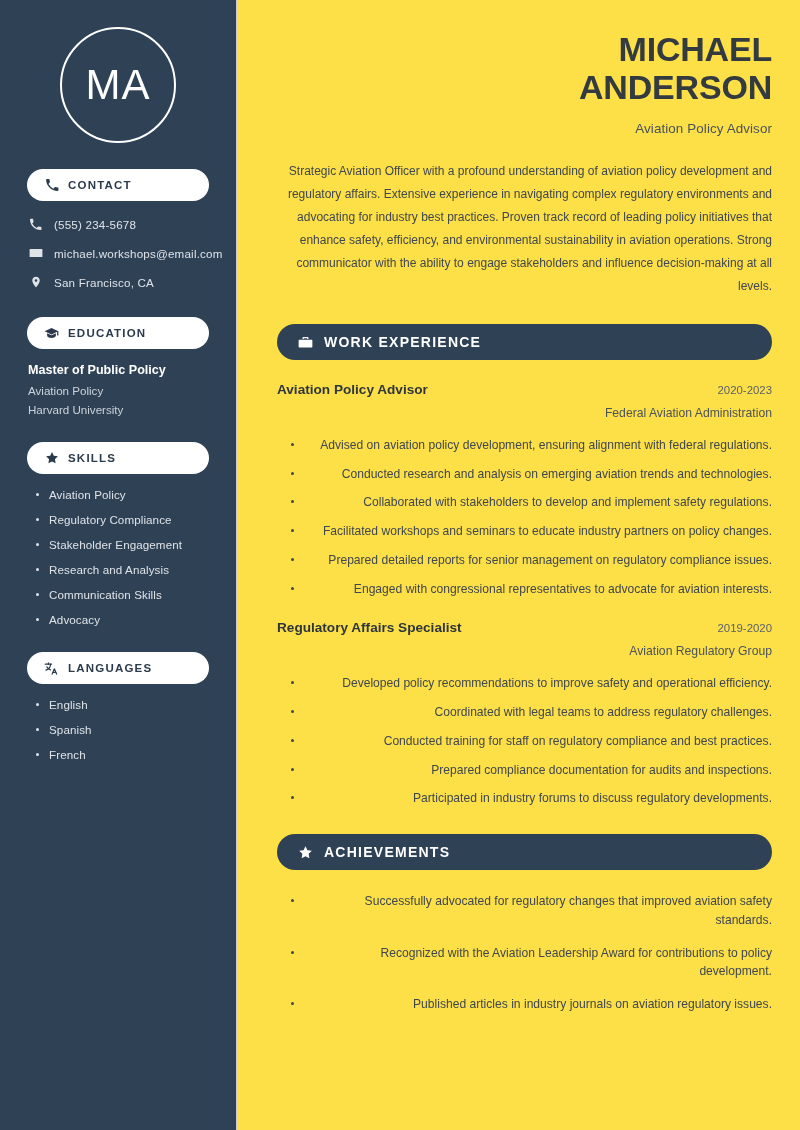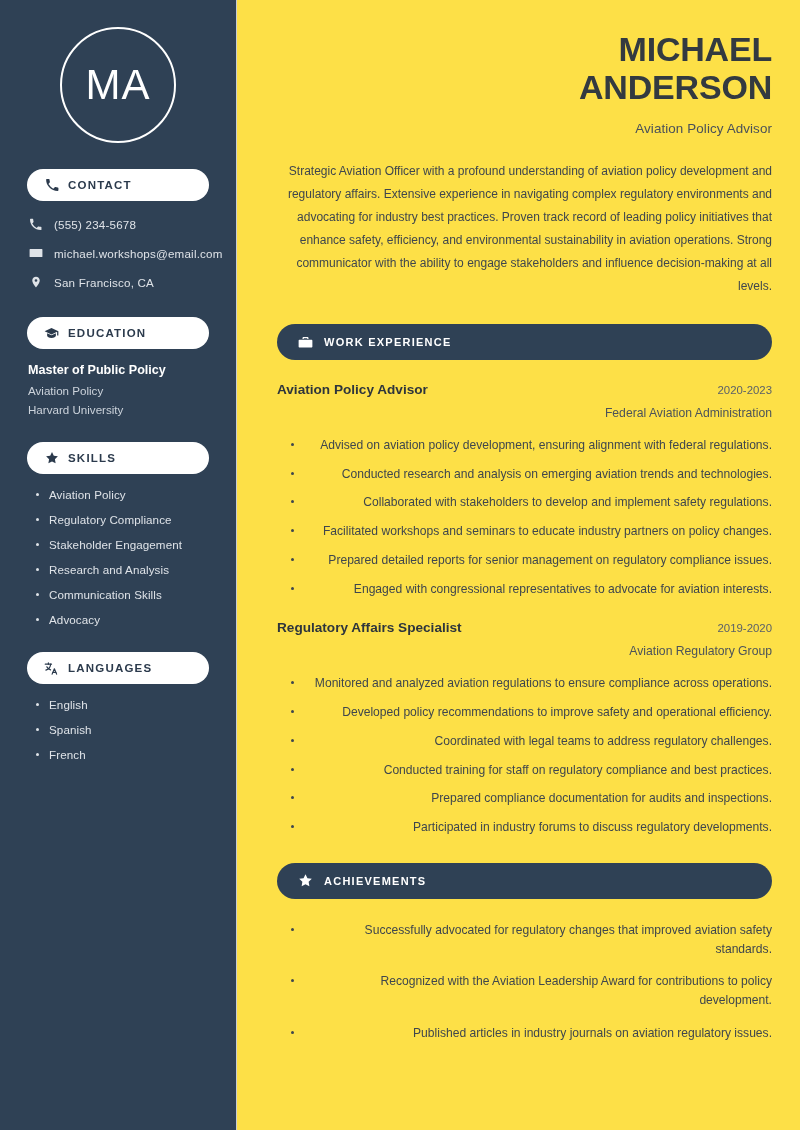--- a/index.html
+++ b/index.html
@@ -183,21 +183,21 @@
     display: inline-flex;
     align-items: center;
     justify-content: center;
     width: 16px;
     height: 16px;
     margin-right: 11px;
   }
   .section-bar .bar-ico svg { display: block; }
   .section-bar-label {
     color: #ffffff;
-    font-size: 11px;
+    font-size: 14px;
     font-weight: bold;
     letter-spacing: 1.25px;
   }
 
   .job { margin-top: 22px; }
   .job-head {
     display: flex;
     align-items: baseline;
     justify-content: space-between;
   }
@@ -386,21 +386,20 @@
       </ul>
     </div>
 
     <div class="job">
       <div class="job-head">
         <span class="job-title">Regulatory Affairs Specialist</span>
         <span class="job-dates">2019-2020</span>
       </div>
       <div class="job-org">Aviation Regulatory Group</div>
       <ul class="bullets">
-        <li>Monitored and analyzed aviation regulations to ensure compliance across operations.</li>
         <li>Developed policy recommendations to improve safety and operational efficiency.</li>
         <li>Coordinated with legal teams to address regulatory challenges.</li>
         <li>Conducted training for staff on regulatory compliance and best practices.</li>
         <li>Prepared compliance documentation for audits and inspections.</li>
         <li>Participated in industry forums to discuss regulatory developments.</li>
       </ul>
     </div>
 
     <div class="section-bar">
       <span class="bar-ico">

